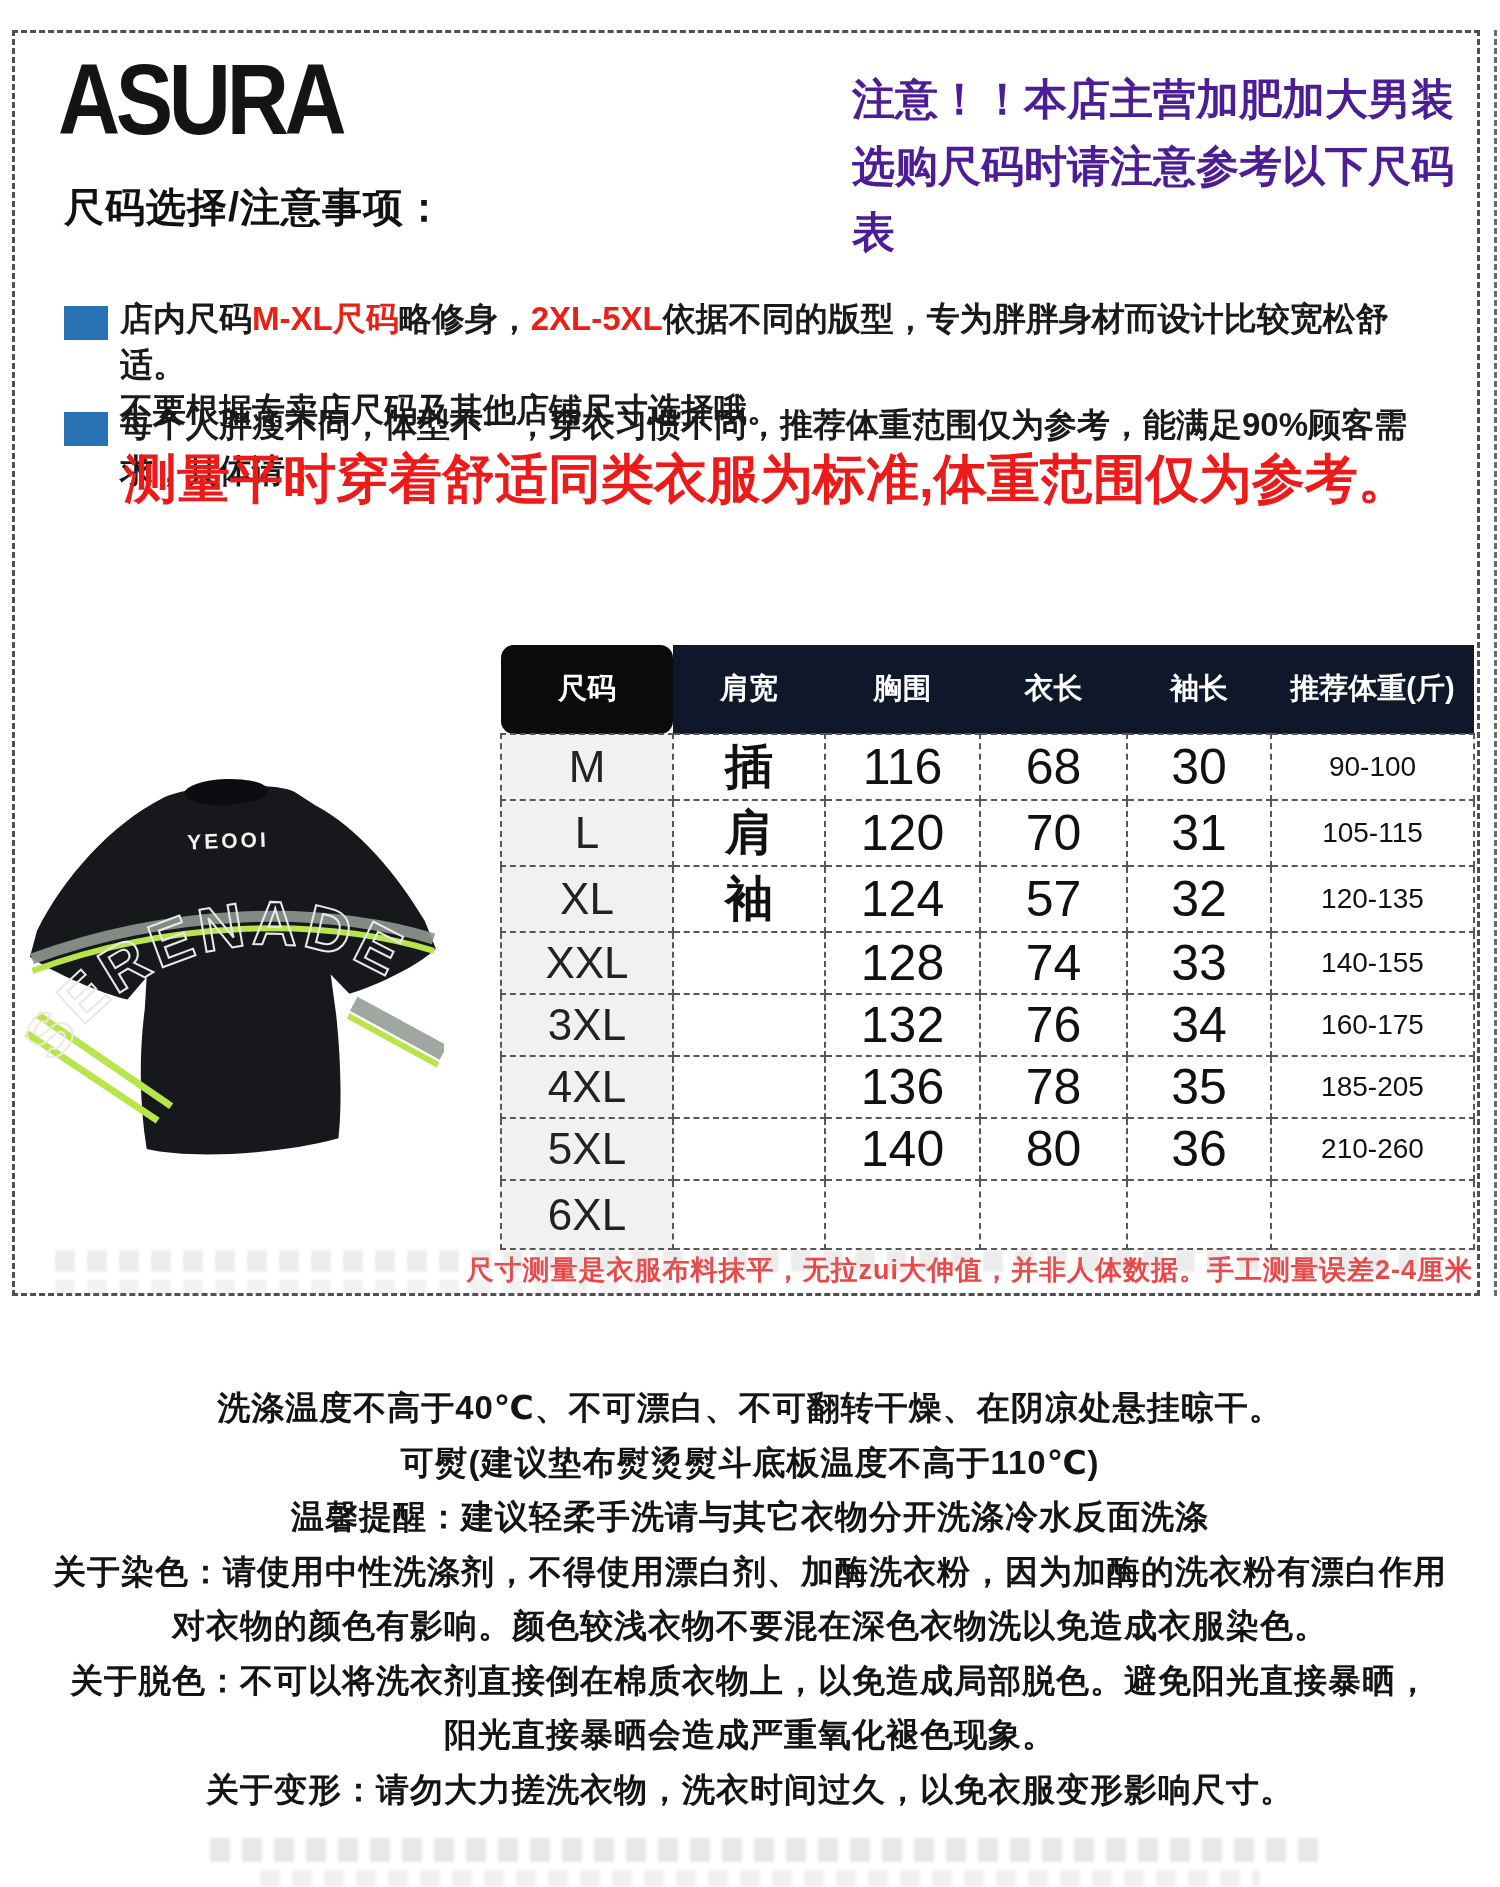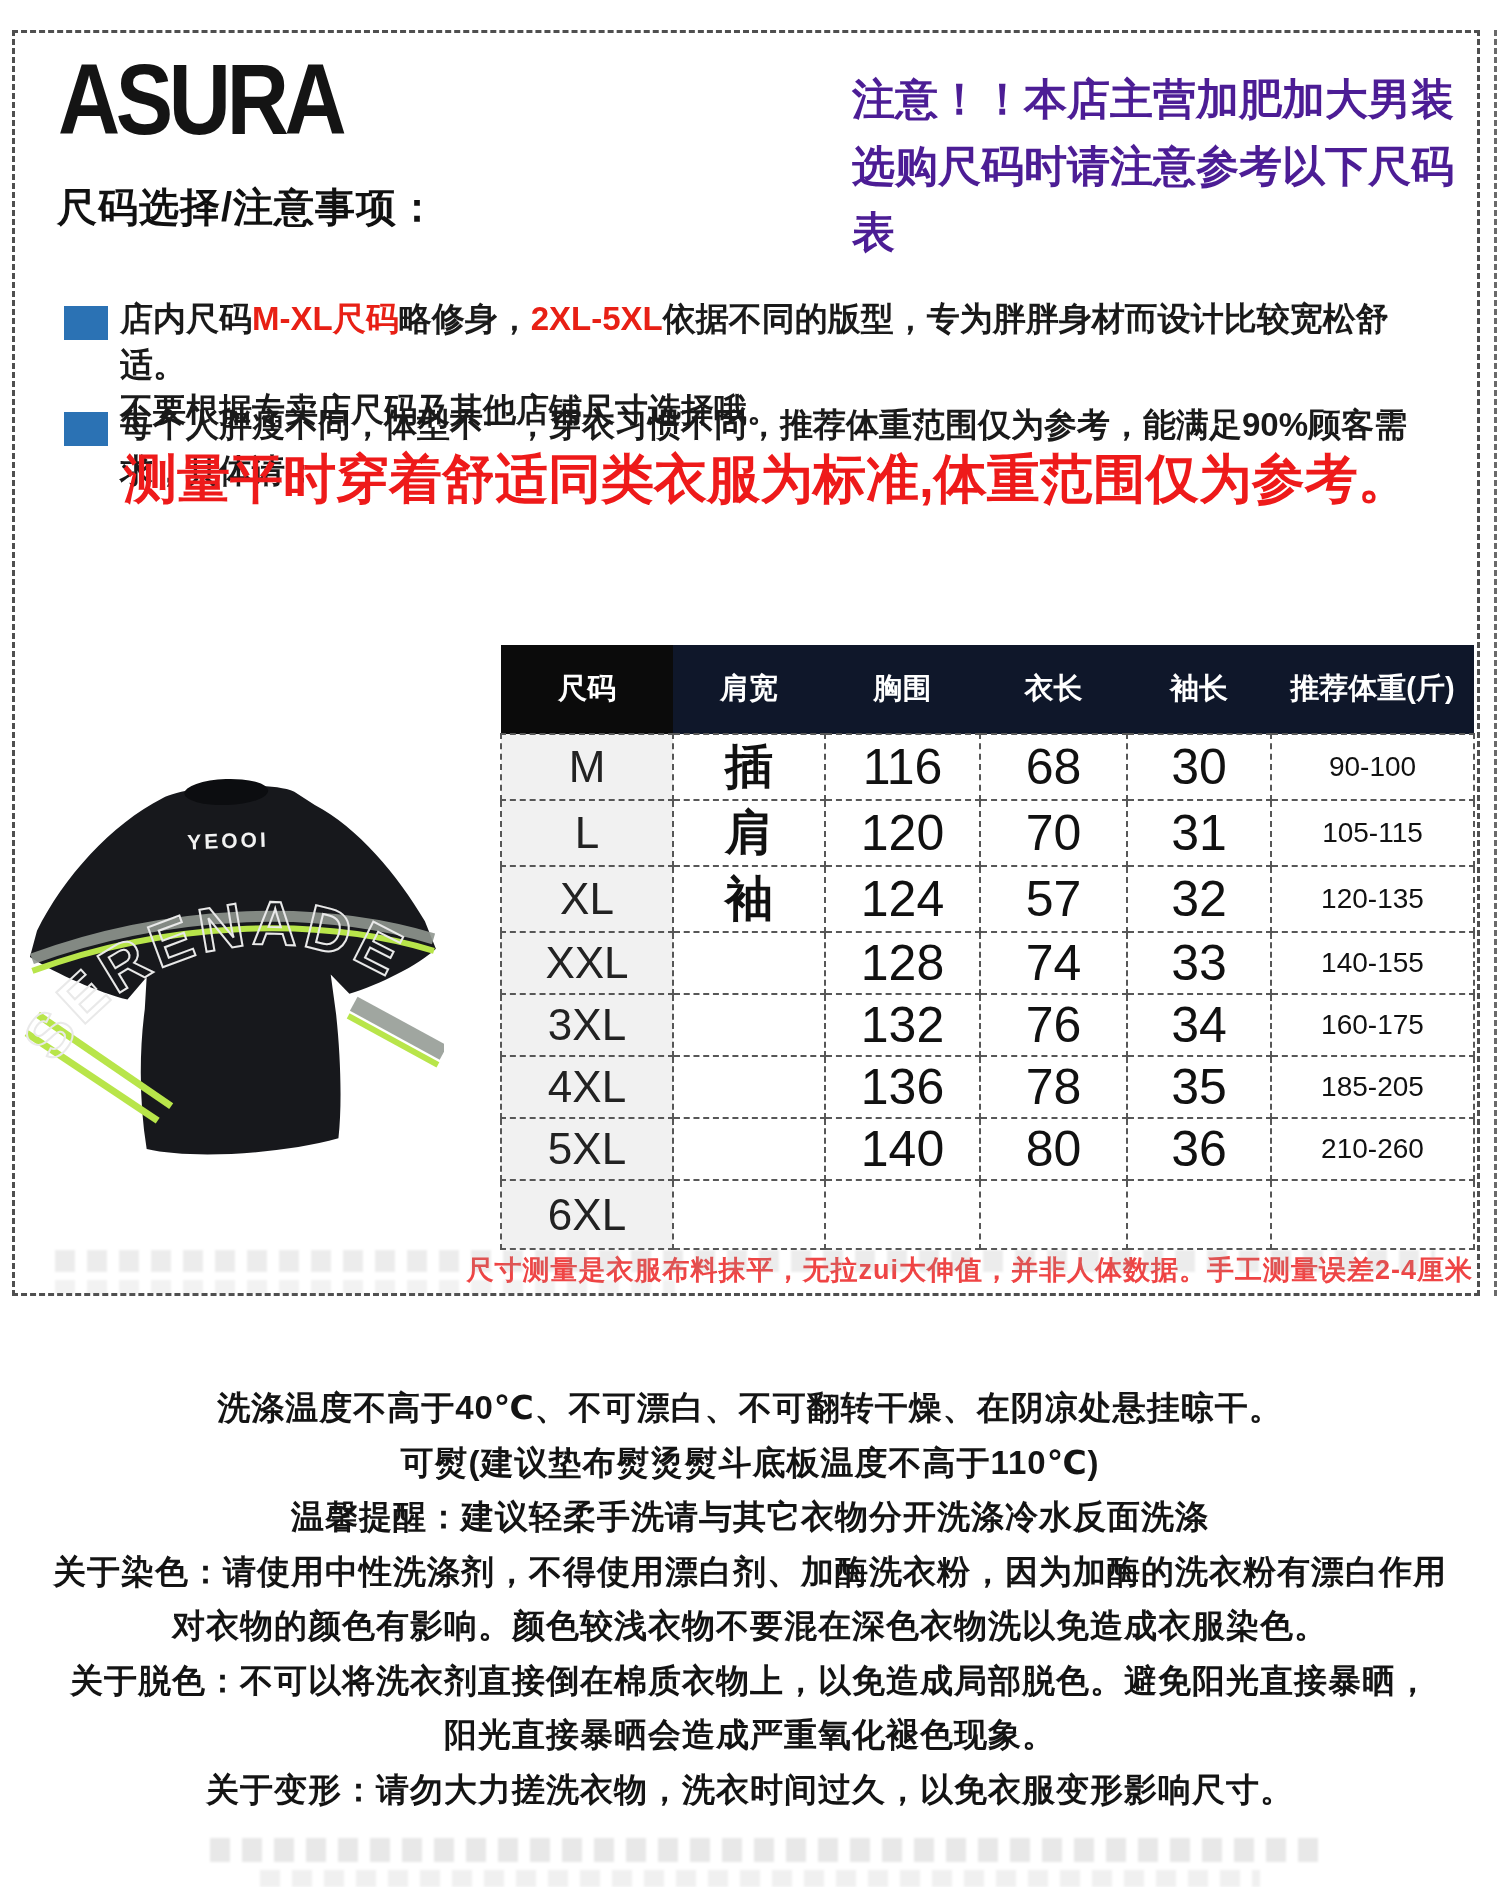--- a/index.html
+++ b/index.html
@@ -7,34 +7,34 @@
     position:relative;width:1500px;height:1887px;overflow:hidden;background:#fff;
     font-family:"Liberation Sans","DejaVu Sans",sans-serif;color:#161616;
   }
   .abs{position:absolute;}
   
   .frame{left:12px;top:30px;width:1468px;height:1266px;border:3px dashed #4f4f4f;box-sizing:border-box;}
   .frame-right2{left:1494px;top:30px;width:6px;height:1266px;border-left:3px dashed #6a6a6a;}
   
   .logo{left:58px;top:44px;font-size:100px;font-weight:900;letter-spacing:-5px;color:#141414;
         transform:scaleX(.86);transform-origin:left top;line-height:1.1;}
-  .subtitle{left:57px;top:180px;font-size:40px;font-weight:bold;letter-spacing:1px;color:#111;}
+  .subtitle{left:64px;top:180px;font-size:40px;font-weight:bold;letter-spacing:1px;color:#111;}
   .notice{left:852px;top:66px;width:640px;font-size:43px;font-weight:bold;line-height:1.55;color:#4c1d95;}
   
   .marker{width:44px;height:34px;background:#2b72b4;}
   .m1{left:64px;top:306px;} .m2{left:64px;top:412px;}
   .btext{left:120px;width:1330px;font-size:33px;line-height:1.38;color:#1a1a1a;font-weight:bold;}
   .b1{top:296px;} .b2{top:402px;}
   .red-seg{color:#e82015;}
   .red-head{left:124px;top:444px;width:1330px;font-size:53px;font-weight:bold;color:#ee1a1a;letter-spacing:0px;}
   .green-line{left:344px;top:524px;font-size:31px;font-weight:bold;color:#35a233;letter-spacing:1px;}
   
   table.size-table{position:absolute;left:500px;top:645px;width:973px;border-collapse:collapse;table-layout:fixed;}
   .size-table th{height:88px;color:#fff;font-size:29px;font-weight:bold;padding:0;}
-  .size-table th.hdr-first{background:#0b0b0b;}
+  .size-table th.hdr-first{background:#0b0b0b;border-radius:13px;}
   .size-table th.hdr{background:#0f172a;}
   .size-table td{border:2px dashed #575757;text-align:center;vertical-align:middle;padding:0;}
   .size-table tr.r{height:62px;} .size-table tr.r-last{height:69px;}
   td.size-cell{background:#f1f1f1;font-size:44px;color:#222;}
   td.shoulder-cell{font-size:48px;font-weight:bold;color:#111;}
   td.num-cell{font-size:50px;color:#111;}
   td.weight-cell{font-size:28px;color:#111;}
   .footnote{right:27px;top:1252px;font-size:27px;color:#ef4444;letter-spacing:1px;font-weight:bold;}
   
   .wm{background:repeating-linear-gradient(90deg,#9a9a9a 0 20px,transparent 20px 32px);

